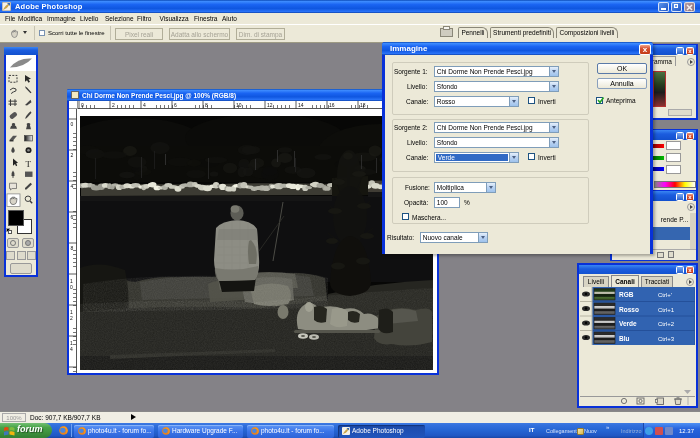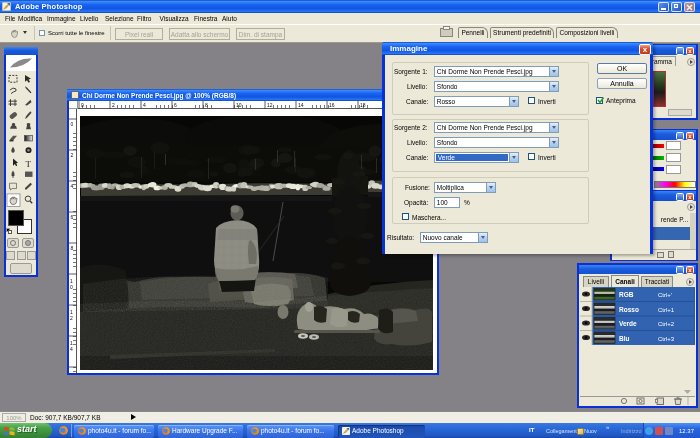--- a/index.html
+++ b/index.html
@@ -663,21 +663,21 @@
 <div class="abs txt7" style="left:606px;top:97px;">Anteprima</div>
 
 <div class="abs" style="left:0;top:411px;width:700px;height:12px;background:#f0eee4;border-top:1px solid #888;"></div>
 <div class="abs" style="left:2px;top:413px;width:24px;height:9px;background:#f0eee4;border:1px solid #aaa;color:#999;font-size:6px;line-height:8px;text-align:center;">100%</div>
 <div class="abs" style="left:30px;top:414px;font-size:6.5px;color:#000;white-space:nowrap;">Doc: 907,7 KB/907,7 KB</div>
 <div class="abs" style="left:131px;top:413.5px;width:0;height:0;border-top:3.5px solid transparent;border-bottom:3.5px solid transparent;border-left:5px solid #000;"></div>
 
 <div class="abs" style="left:0;top:423px;width:700px;height:15px;background:linear-gradient(180deg,#3e7ae2 0%,#3270dd 15%,#2565d3 50%,#2057c4 85%,#1a47a5 100%);"></div>
 
 <div class="abs" style="left:0;top:423px;width:52px;height:15px;background:linear-gradient(180deg,#73bf73 0%,#48a348 30%,#358335 90%);border-radius:0 8px 8px 0;"></div>
-<div class="abs" style="left:17px;top:424px;color:#fff;font-size:9px;font-weight:bold;font-style:italic;text-shadow:1px 1px 1px #245224;">start</div>
+<div class="abs" style="left:17px;top:424px;color:#fff;font-size:9px;font-weight:bold;font-style:italic;text-shadow:1px 1px 1px #245224;">forum</div>
 <svg class="abs" style="left:4px;top:426px;" width="11" height="10" viewBox="0 0 11 10">
     <path d="M0,2 Q2,0.5 4.5,1.5 L4.5,4.5 Q2,4 0,5 Z" fill="#e04a10"></path>
     <path d="M5.5,1.5 Q8,0.5 10.5,2 L10.5,5 Q8,4 5.5,4.5 Z" fill="#7fba3f"></path>
     <path d="M0,6 Q2,5 4.5,5.5 L4.5,8.5 Q2,9 0,9.5 Z" fill="#3f77ba"></path>
     <path d="M5.5,5.5 Q8,5 10.5,6 L10.5,9.5 Q8,9 5.5,8.5 Z" fill="#f2b50f"></path>
   </svg>
 
 <svg class="abs" style="left:59px;top:426px;" width="9" height="9" viewBox="0 0 9 9">
     <circle cx="4.5" cy="4.5" r="4.3" fill="#e8821e"></circle>
     <circle cx="3.8" cy="4.2" r="2.6" fill="#4a86dd"></circle>

